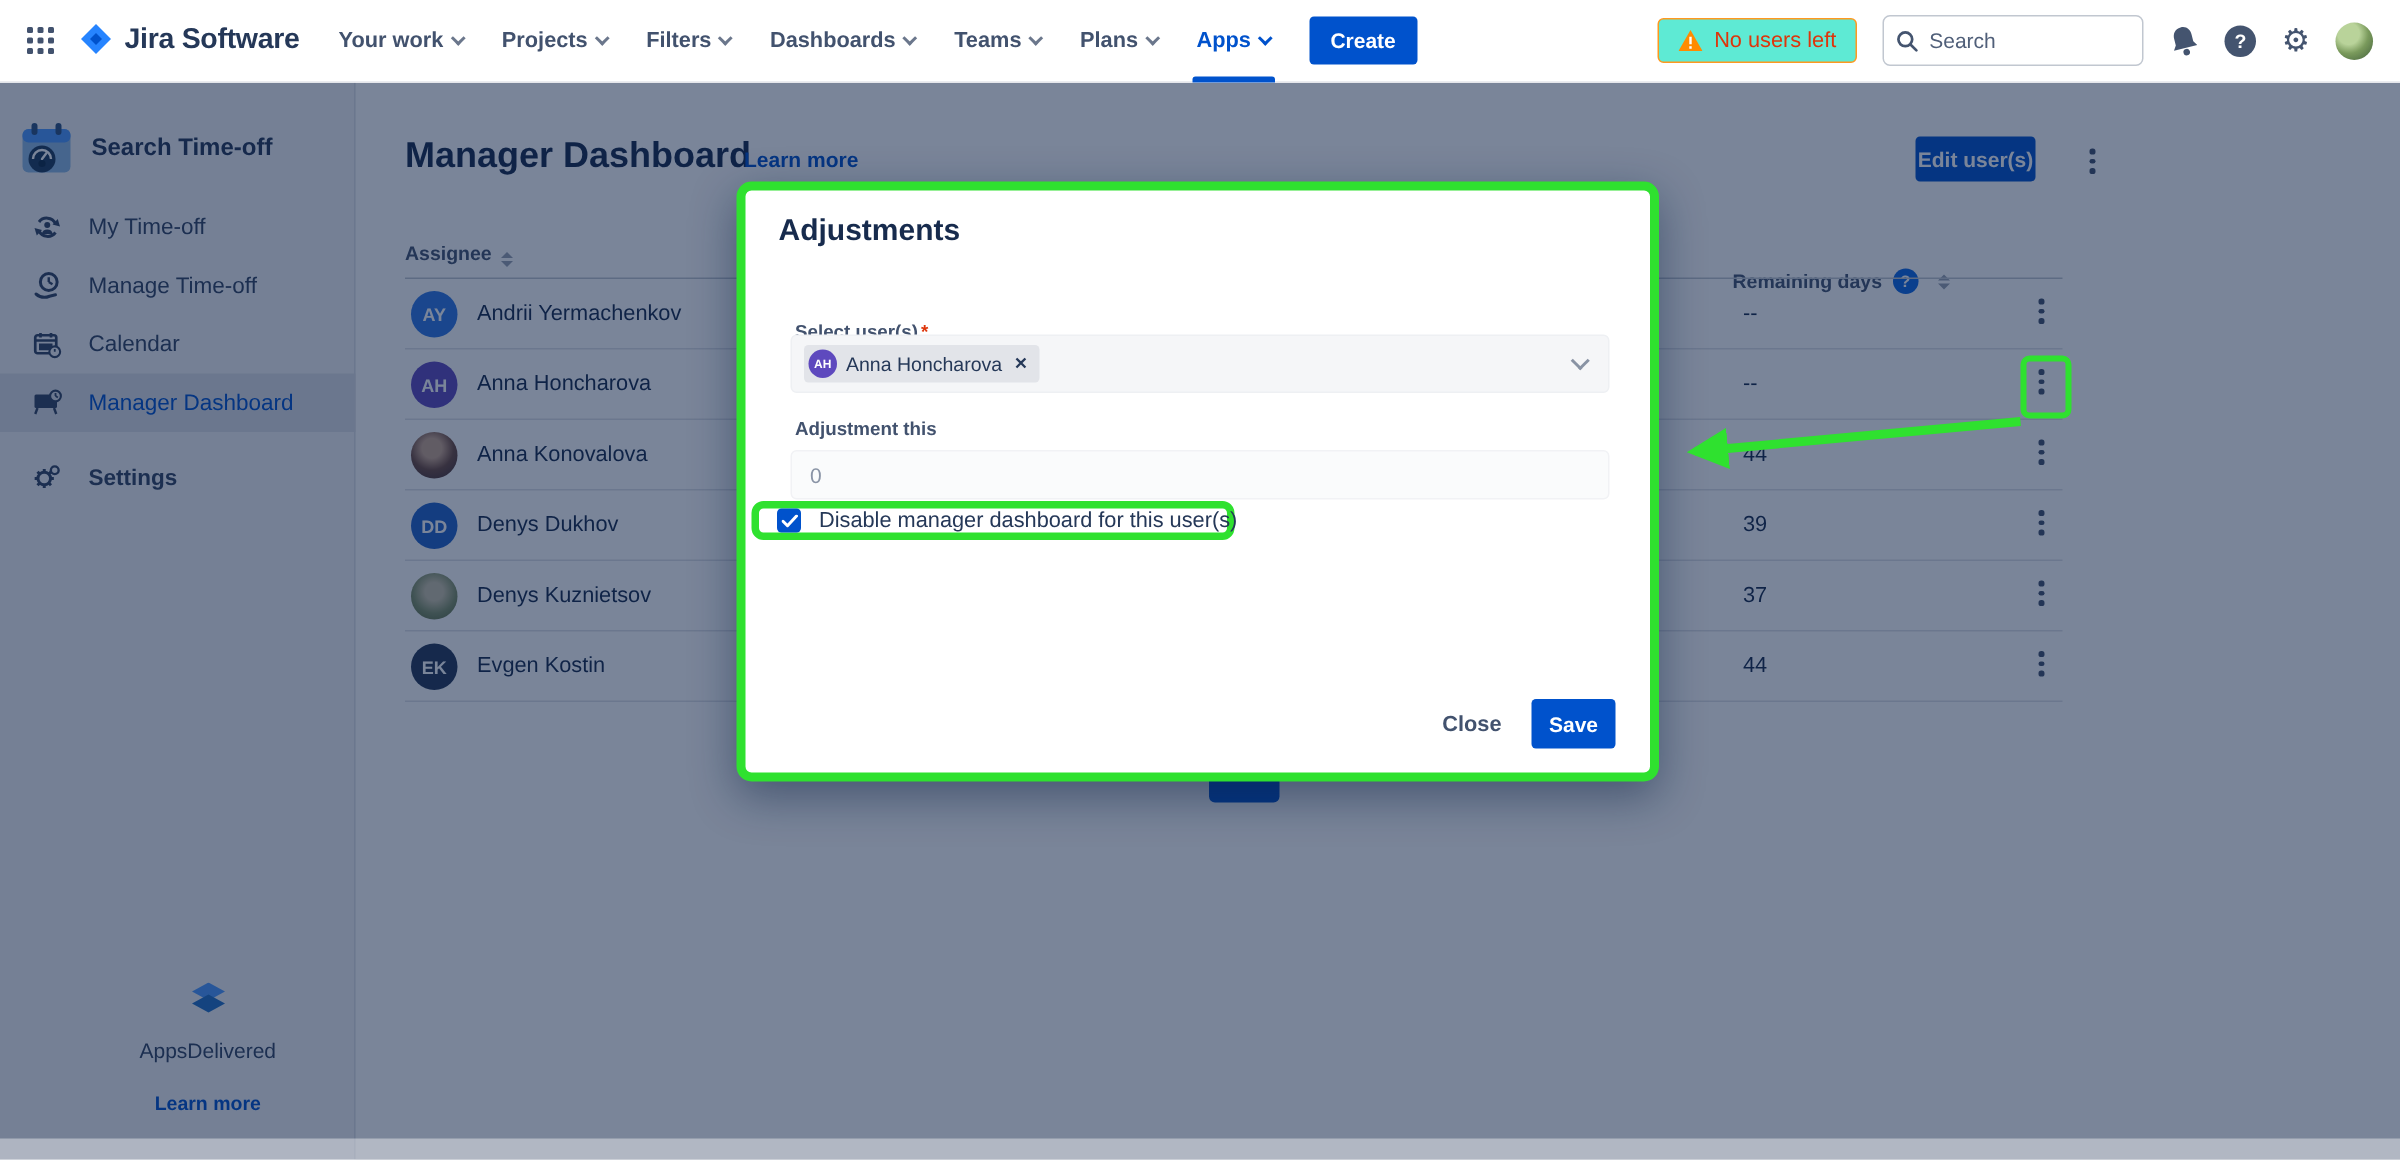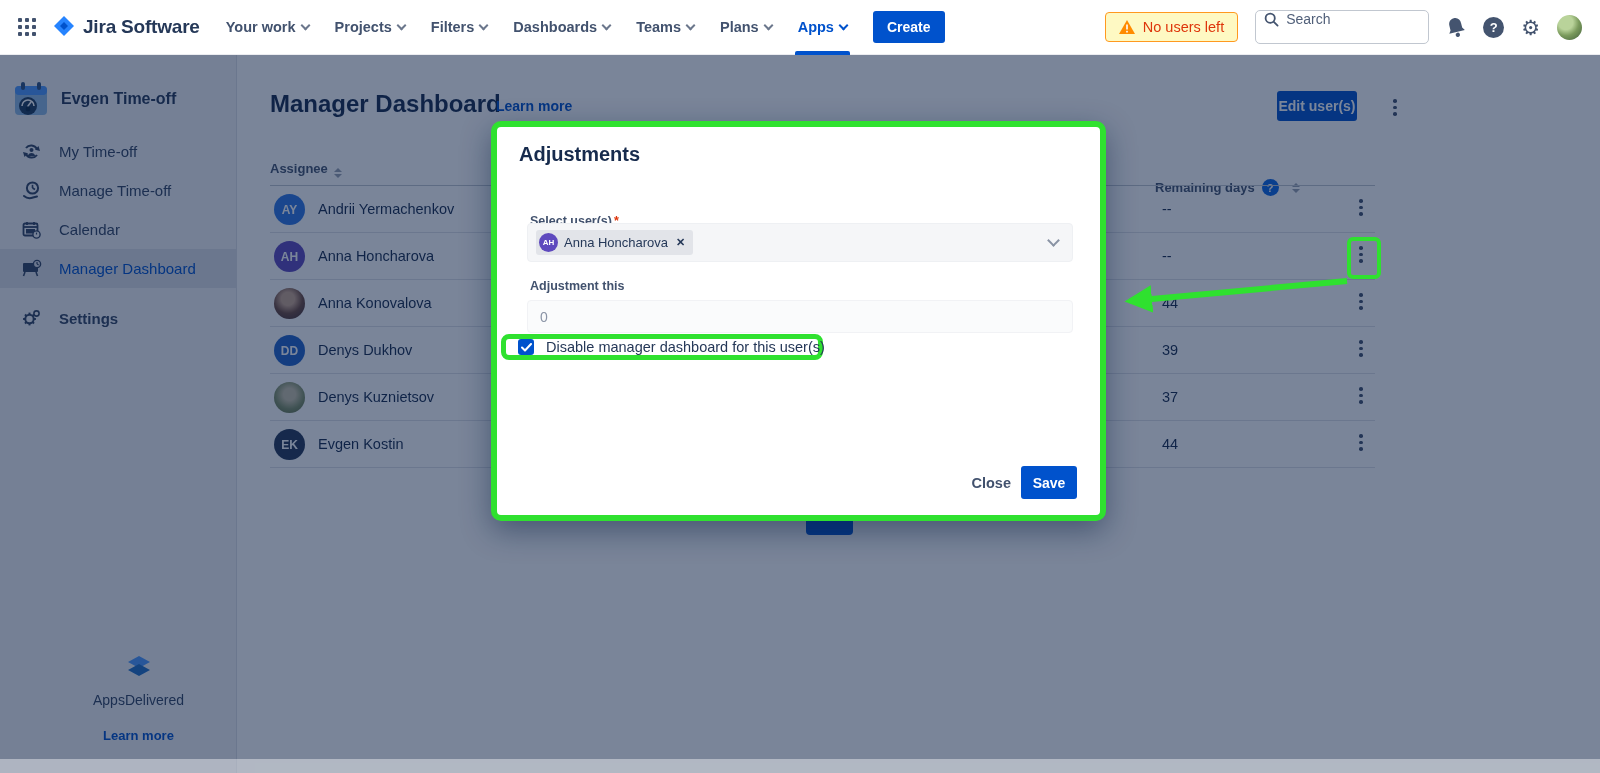--- a/index.html
+++ b/index.html
@@ -21,23 +21,23 @@
   .chv { width:7px; height:7px; border-right:2px solid #6B778C; border-bottom:2px solid #6B778C;
     transform:rotate(45deg); margin-left:6px; margin-top:-4px; }
   .navitem.active { color:#0052CC; }
   .navitem.active .chv { border-color:#0052CC; }
   .navitem.active::after { content:""; position:absolute; left:-3px; right:-3px; bottom:0; height:4px;
     background:#0052CC; border-radius:2px 2px 0 0; }
   .create-btn { margin-left:26px; background:#0052CC; color:#fff; font-size:14px; font-weight:bold;
     border:none; border-radius:3px; padding:8px 14px; cursor:pointer; }
   .nav-right { margin-left:auto; display:flex; align-items:center; gap:17px; }
   .warn-btn { display:flex; align-items:center; gap:8px; border:1.5px solid #FF991F; border-radius:4px;
-    background:#fef9c3; padding:6px 13px; cursor:pointer; }
+    background:#5eead4; padding:6px 13px; cursor:pointer; }
   .warn-btn span { color:#DE350B; font-size:14.5px; }
-  .searchbox { display:flex; align-items:flex-end; width:174px; height:30px; border:1.5px solid #C1C7D0;
+  .searchbox { display:flex; align-items:center; width:174px; height:30px; border:1.5px solid #C1C7D0;
     border-radius:5px; padding:16px 8px; background:#fff; }
   .searchbox input { border:none; outline:none; font-size:14px; color:#172B4D; width:120px;
     margin-left:7px; font-family:"Liberation Sans",sans-serif; background:transparent; }
   .searchbox input::placeholder { color:#505F79; }
   .help-circle { width:21px; height:21px; border-radius:50%; background:#44546F; color:#fff; font-size:13px;
     font-weight:bold; display:flex; align-items:center; justify-content:center; cursor:pointer; }
   .gear { font-size:21px; color:#44546F; line-height:1; cursor:pointer; }
   .avatar-top { width:25px; height:25px; border-radius:50%; cursor:pointer;
     background:radial-gradient(circle at 35% 30%, #b9d39a 0 30%, #7a9a5c 55%, #3f5d3a 100%); }
 
@@ -117,21 +117,21 @@
   .m-input { position:absolute; left:30px; top:173px; width:546px; height:33px; background:#fafbfc;
     border:1px solid #f1f2f5; border-radius:4px; padding:0 12px; font-size:14px; color:#172B4D;
     font-family:"Liberation Sans",sans-serif; outline:none; }
   .m-input::placeholder { color:#8A94A6; }
   .cb-highlight { position:absolute; left:4px; top:207px; width:322px; height:26px;
     border:5px solid #2FE12F; border-radius:8px; display:flex; align-items:center; gap:12px;
     padding-left:12px; background:transparent; }
   .checkbox { width:16px; height:16px; background:#0052CC; border-radius:3px; display:flex;
     align-items:center; justify-content:center; cursor:pointer; flex:0 0 auto; }
   .cb-label { font-size:14.5px; color:#253858; white-space:nowrap; }
-  .m-footer { position:absolute; top:339px; right:23px; display:flex; align-items:center; gap:10px; }
+  .m-footer { position:absolute; top:339px; right:23px; display:flex; align-items:center; gap:20px; }
   .close-btn { font-size:14.5px; font-weight:600; color:#42526E; background:none; border:none; cursor:pointer;
     font-family:"Liberation Sans",sans-serif; }
   .save-btn { width:56px; height:33px; background:#0052CC; color:#fff; font-size:14px; font-weight:bold;
     border:none; border-radius:3px; cursor:pointer; font-family:"Liberation Sans",sans-serif; }
 
   
   .kebab-highlight { position:absolute; left:1347px; top:182px; width:34px; height:42px;
     border:4px solid #2FE12F; border-radius:6px; z-index:61; }
   .arrow-svg { position:absolute; left:1100px; top:207px; z-index:61; }
 </style>
@@ -227,21 +227,21 @@
         <svg width="40" height="40" viewBox="0 0 40 40">
           <rect x="4" y="7" width="32" height="29" rx="4" fill="#8FB9E4"></rect>
           <rect x="4" y="7" width="32" height="9" rx="4" fill="#4C9AFF"></rect>
           <rect x="10" y="3" width="4" height="8" rx="2" fill="#2C5282"></rect>
           <rect x="26" y="3" width="4" height="8" rx="2" fill="#2C5282"></rect>
           <circle cx="17" cy="27" r="9" fill="#1D3B5E"></circle>
           <path d="M11 27 a6 6 0 0 1 12 0" fill="none" stroke="#fff" stroke-width="1.6"></path>
           <line x1="17" y1="27" x2="20" y2="23" stroke="#fff" stroke-width="1.6" stroke-linecap="round"></line>
           <circle cx="17" cy="30" r="2.4" fill="#0f2b47"></circle>
         </svg>
-        <span class="app-title">Evgen Time-off</span>
+        <span class="app-title">Search Time-off</span>
       </div>
 
       <div class="side-item" style="top:77px;">
         <span class="sicon">
           <svg width="21" height="21" viewBox="0 0 21 21">
             <path d="M5 7 a6.5 6.5 0 0 1 11 1" fill="none" stroke="#344563" stroke-width="2"></path>
             <polygon points="17.5,5 19,10 14,8.7" fill="#344563"></polygon>
             <path d="M16 14 a6.5 6.5 0 0 1 -11 -1" fill="none" stroke="#344563" stroke-width="2"></path>
             <polygon points="3.5,16 2,11 7,12.3" fill="#344563"></polygon>
             <circle cx="10.5" cy="9" r="2" fill="#344563"></circle>

